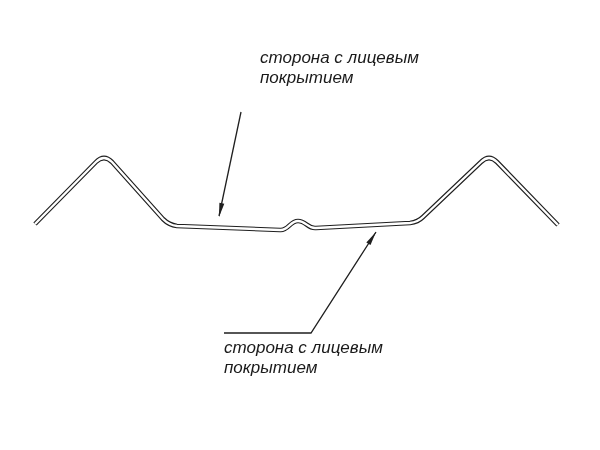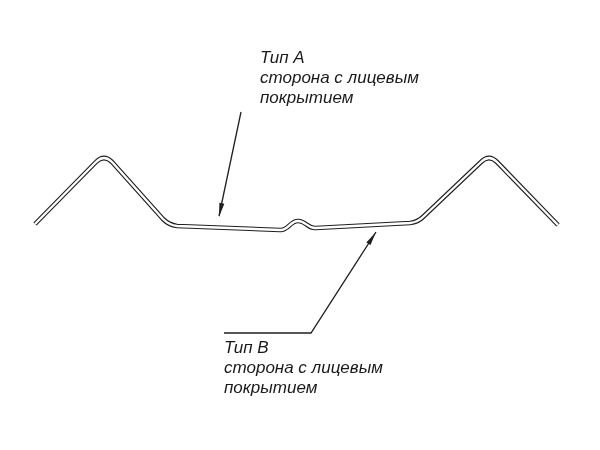--- a/index.html
+++ b/index.html
@@ -70,24 +70,22 @@
              L 558 225" fill="none" stroke="#ffffff" stroke-width="2.4" stroke-linejoin="round" stroke-linecap="butt"></path>
 
     <path d="M 241 112 L 219 216" fill="none" stroke="#1f1f1f" stroke-width="1.3"></path>
     <polygon points="219,217 219.4,202.8 224.3,203.8" fill="#1f1f1f"></polygon>
 
     <path d="M 224 333 L 311 333 L 376 232" fill="none" stroke="#1f1f1f" stroke-width="1.3"></path>
     <polygon points="376,232 370.5,245.1 366.3,242.4" fill="#1f1f1f"></polygon>
   </svg>
 
   <div class="callout" style="left: 260px; top: 48px;">
-    <span class="callout-title">Тип А</span>
     <span class="callout-line">сторона с лицевым</span>
     <span class="callout-line">покрытием</span>
   </div>
 
   <div class="callout" style="left: 224px; top: 338px;">
-    <span class="callout-title">Тип В</span>
     <span class="callout-line">сторона с лицевым</span>
     <span class="callout-line">покрытием</span>
   </div>
 
 </div>
 
 </body></html>

